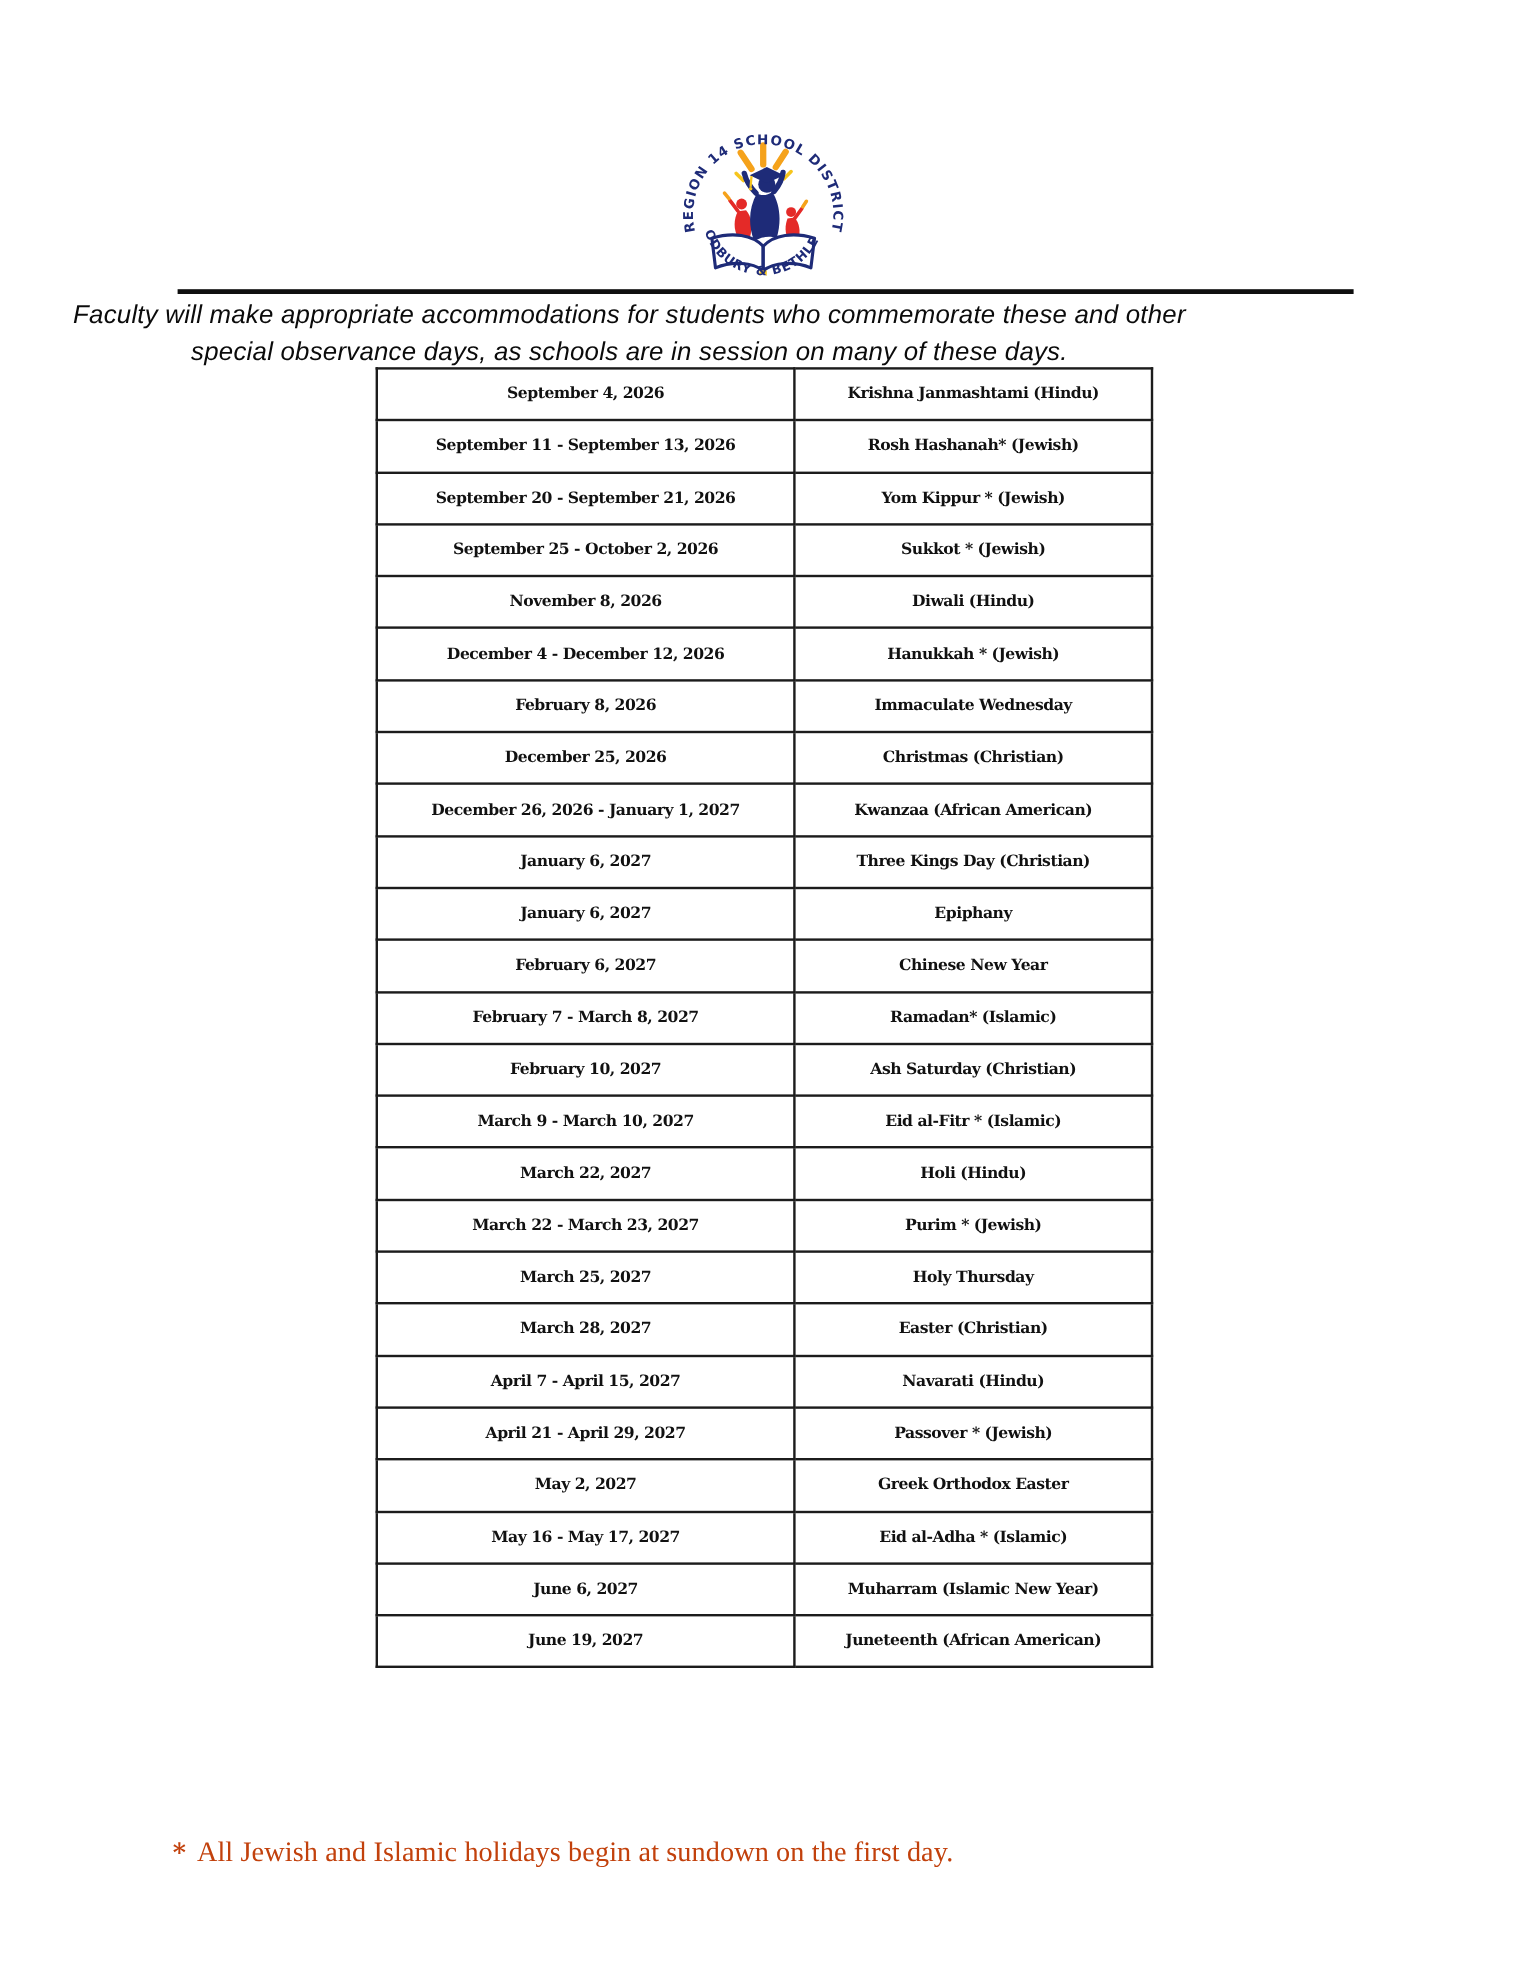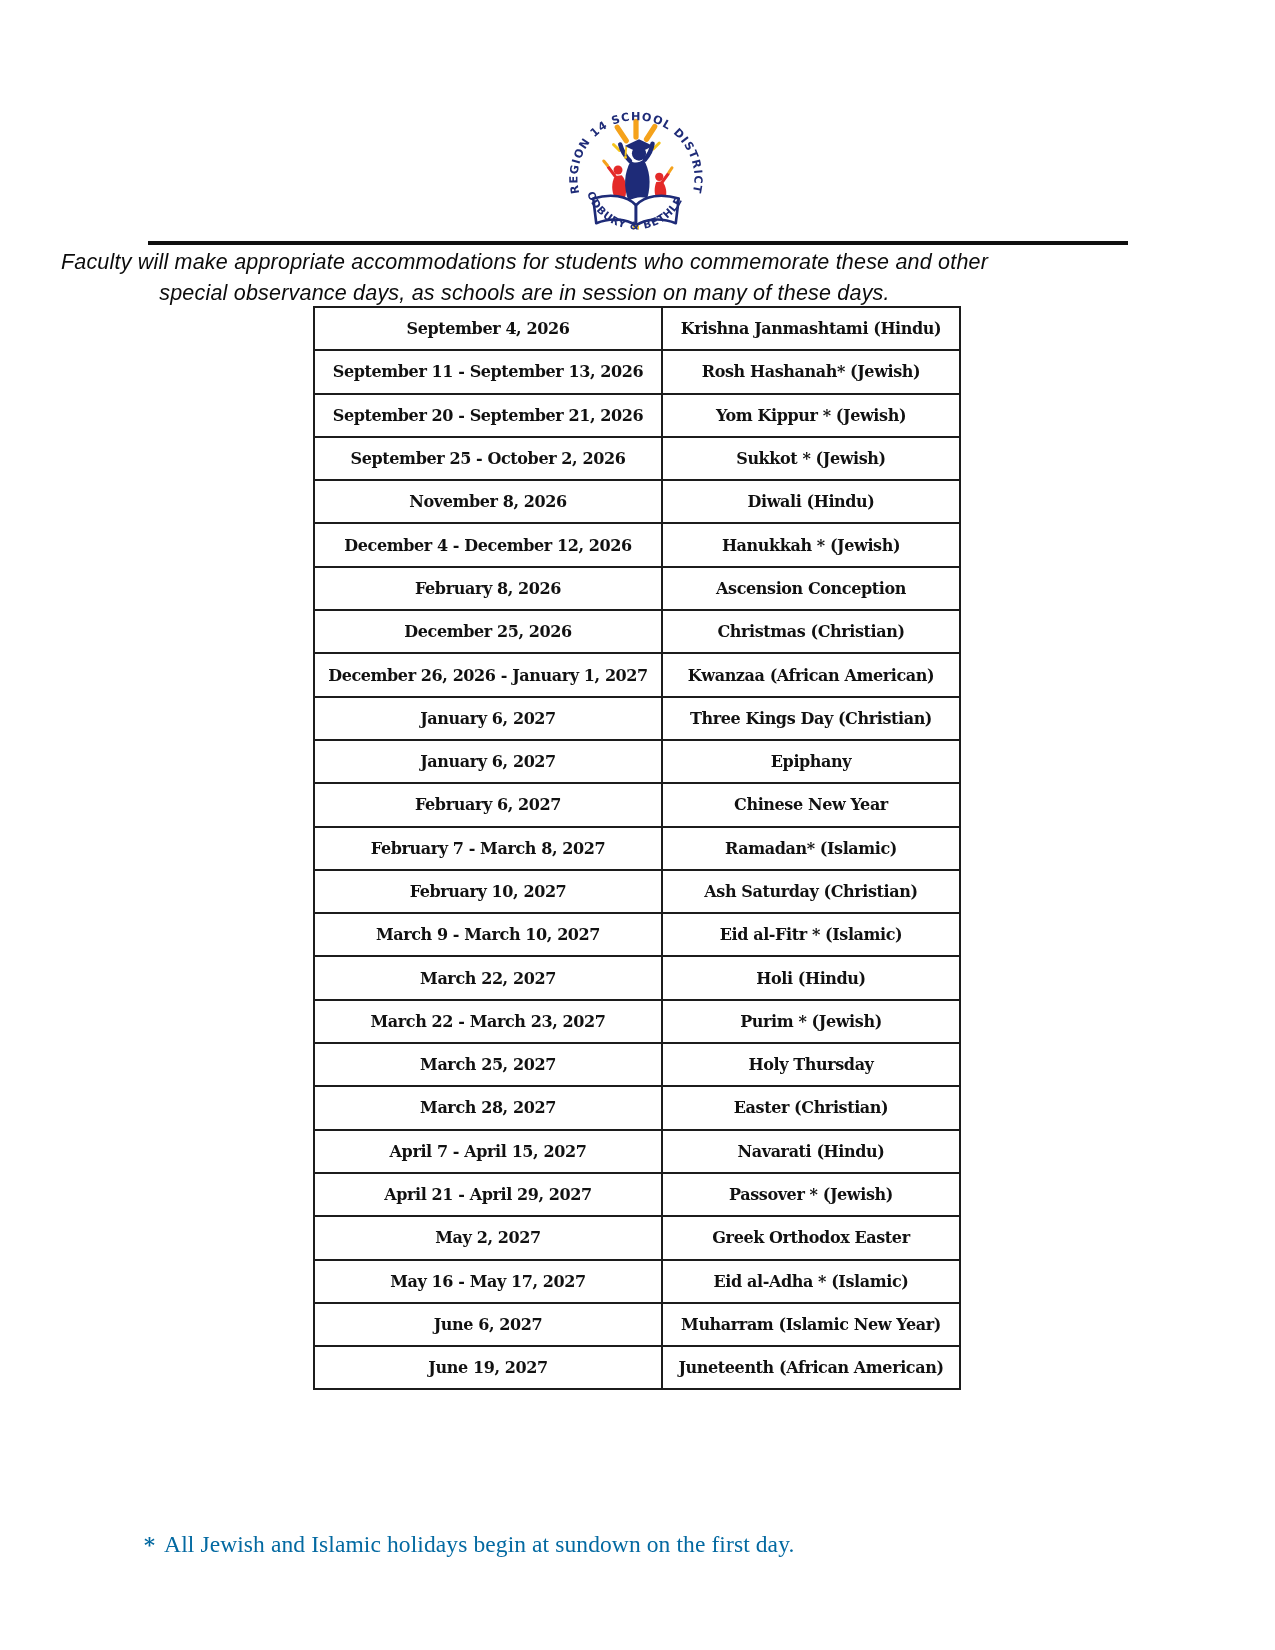--- a/index.html
+++ b/index.html
@@ -23,26 +23,26 @@
   }
   table.holiday-table {
     position:absolute; left:313px; top:306px; width:646px;
     border-collapse:collapse; table-layout:fixed;
   }
   table.holiday-table col.c1 { width:348px; }
   table.holiday-table col.c2 { width:298px; }
   table.holiday-table td {
     border:2px solid #1c1c1c; height:43.3px; text-align:center;
     vertical-align:middle; font-family:"DejaVu Serif", serif;
-    font-weight:bold; font-size:16px; color:#111111;
+    font-weight:bold; font-size:13px; color:#111111;
     letter-spacing:-0.4px; white-space:nowrap; padding:0 2px;
   }
   .footnote {
     position:absolute; left:144px; top:1531px; font-family:"Liberation Serif", serif;
-    font-size:23.5px; color:#0369a1; letter-spacing:0.1px;
+    font-size:23.5px; color:#c2410c; letter-spacing:0.1px;
   }
   .footnote .fn-star {
     font-family:"DejaVu Serif", serif; font-weight:bold; font-size:21px;
     margin-right:9px;
   }
 </style>
 </head>
 <body>
 
 <div class="page">
@@ -129,21 +129,21 @@
         <tr>
           <td>November 8, 2026</td>
           <td>Diwali (Hindu)</td>
         </tr>
         <tr>
           <td>December 4 - December 12, 2026</td>
           <td>Hanukkah * (Jewish)</td>
         </tr>
         <tr>
           <td>February 8, 2026</td>
-          <td>Ascension Conception</td>
+          <td>Immaculate Wednesday</td>
         </tr>
         <tr>
           <td>December 25, 2026</td>
           <td>Christmas (Christian)</td>
         </tr>
         <tr>
           <td>December 26, 2026 - January 1, 2027</td>
           <td>Kwanzaa (African American)</td>
         </tr>
         <tr>

